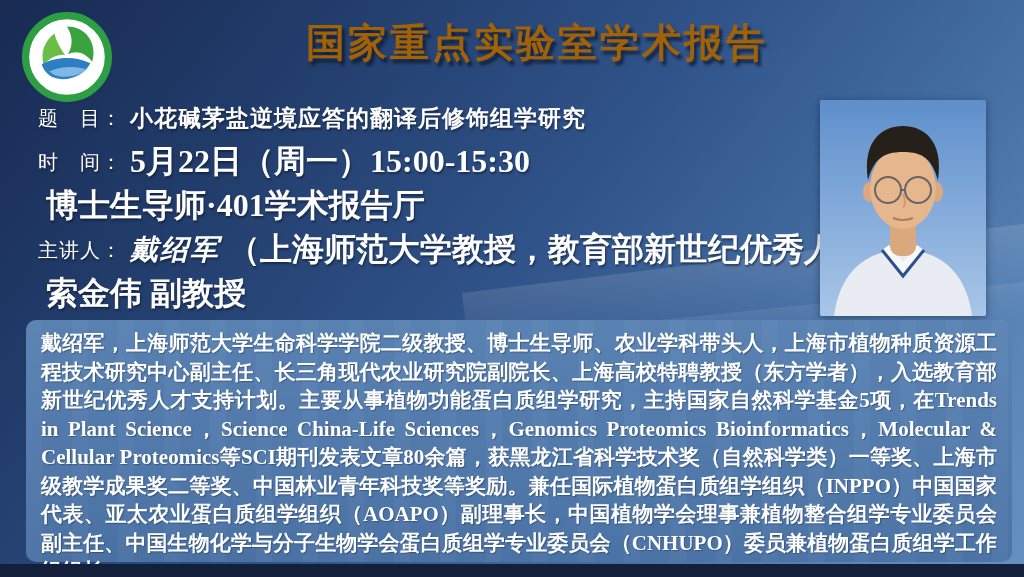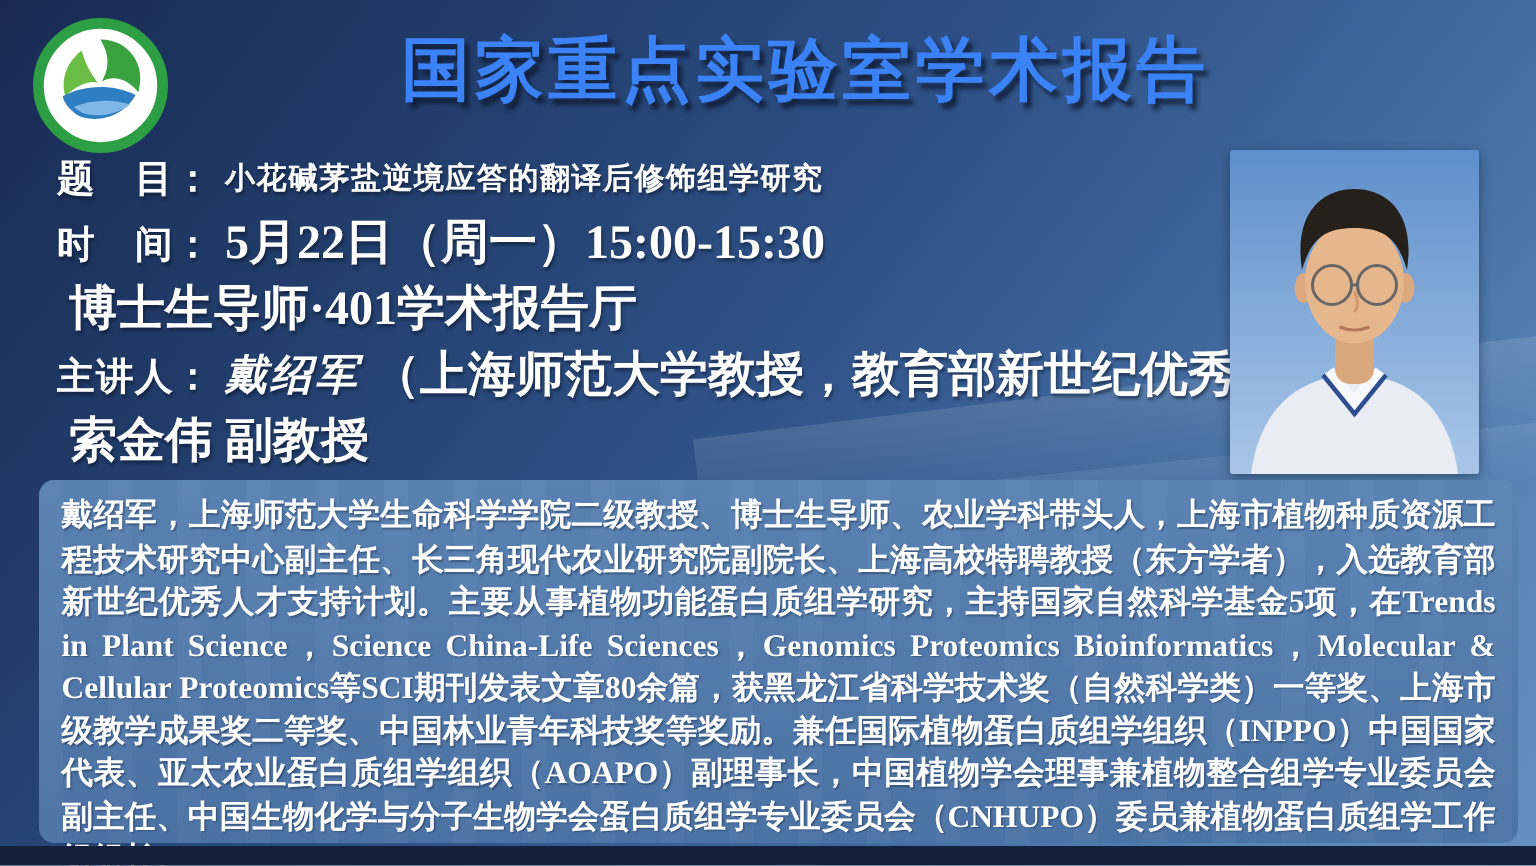--- a/index.html
+++ b/index.html
@@ -14,38 +14,38 @@
     background:linear-gradient(to bottom,rgba(255,255,255,0.12),rgba(255,255,255,0));}
   .streak.s2{right:-40px;top:300px;width:420px;height:40px;transform:rotate(-6deg);
     background:linear-gradient(to bottom,rgba(255,255,255,0.08),rgba(255,255,255,0));}
 
   
   .logo{position:absolute;left:22px;top:12px;width:90px;height:90px;}
 
   
   .poster-title{
     position:absolute;left:110px;right:60px;top:16px;text-align:center;
-    font-size:46px;font-weight:900;letter-spacing:3px;color:#3b82f6;
+    font-size:39px;font-weight:900;letter-spacing:3px;color:#a16207;
     text-shadow:3px 4px 3px rgba(8,14,30,0.65);
     font-family:"Liberation Sans",sans-serif;white-space:nowrap;
   }
 
   
   .info{position:absolute;left:38px;top:96px;width:770px;color:#fff;}
   .info-line{height:44px;display:flex;align-items:center;white-space:nowrap;}
   .info-label{
-    font-family:"Liberation Serif",serif;font-weight:bold;font-size:25px;
+    font-family:"Liberation Serif",serif;font-weight:normal;font-size:20px;
     letter-spacing:1px;text-shadow:1px 2px 2px rgba(10,16,34,0.5);
   }
   .info-value{
     margin-left:8px;font-family:"Liberation Serif",serif;font-weight:bold;font-size:32px;
     text-shadow:1px 2px 2px rgba(10,16,34,0.5);
   }
   .topic-value{
-    font-family:"Liberation Sans",sans-serif;font-size:20px;font-weight:900;letter-spacing:1px;
+    font-family:"Liberation Sans",sans-serif;font-size:23px;font-weight:900;letter-spacing:1px;
   }
   .speaker-name{
     margin-left:8px;font-family:"DejaVu Serif",serif;font-style:italic;font-weight:bold;
     font-size:28px;letter-spacing:2px;text-shadow:1px 2px 2px rgba(10,16,34,0.5);
   }
 
   
   .photo{
     position:absolute;right:38px;top:100px;width:166px;height:216px;overflow:hidden;
     border-radius:2px;box-shadow:0 2px 8px rgba(10,18,40,0.45);

